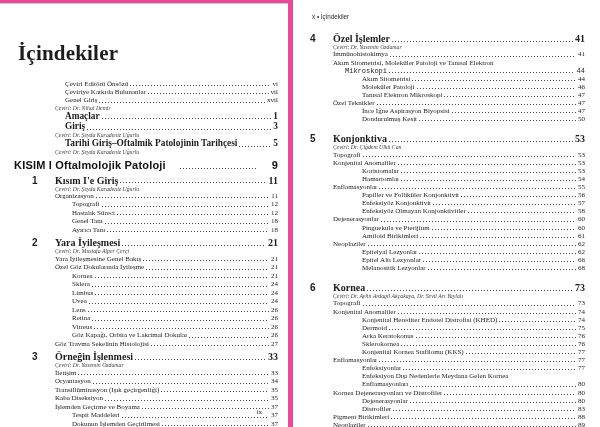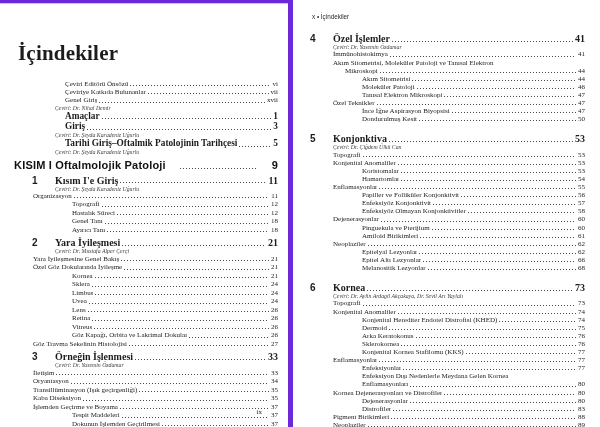--- a/index.html
+++ b/index.html
@@ -1,18 +1,18 @@
 <!DOCTYPE html>
 <html><head>
 <meta charset="utf-8">
 <style>
   * { margin:0; padding:0; box-sizing:border-box; }
   html,body { background:#ffffff; }
   .screen {
-    position:relative; width:600px; height:427px; background:#6d28d9;
+    position:relative; width:600px; height:427px; background:#ec4899;
     font-family:"Liberation Serif","DejaVu Serif",serif; color:#1c1c1c; overflow:hidden;padding-left:36px;
   }
   .page { position:absolute; background:#ffffff; overflow:hidden; }
   .page-left  { left:0;   top:3px; width:288px; height:424px; border-top:1px solid #cccccc;
                 padding:38px 10px 0 14px; }
   .page-right { left:293px; top:0; width:307px; height:427px; padding:33px 15px 0 17px; }
 
   .toc-title { font-size:21px; line-height:23px; font-weight:bold; margin-left:4px; margin-bottom:15px; letter-spacing:.2px; }
 
   .running-header { position:absolute; left:19px; top:13px; font-family:"Liberation Sans","DejaVu Sans",sans-serif;
@@ -39,25 +39,25 @@
   .chead .leader { margin-bottom:2.5px; }
   .chnum { flex:none; width:23px; font-family:"Liberation Sans","DejaVu Sans",sans-serif; font-weight:bold; }
   .page-left  .chead { margin-top:3px; padding-left:18px; }
   .page-right .chead { margin-top:10px; }
   .page-right .chead:first-child { margin-top:0; }
 
   
   .entry { font-size:7px; }
   .page-left  .entry { line-height:8.5px; }
   .page-right .entry { line-height:8.1px; }
-  .page-left  .entry.lvl0 { margin-left:19px; }
+  .page-left  .entry.lvl0 { margin-left:41px; }
   .page-left  .entry.lvl1 { margin-left:58px; }
   .page-right .entry.lvl0 { margin-left:23px; }
   .page-right .entry.lvl1 { margin-left:52px; }
-  .page-right .entry.lvl0.cont { margin-left:35px; }
+  .page-right .entry.lvl0.cont { margin-left:35px;font-family:Liberation Mono, monospace; }
   .page-right .entry.lvl1.cont { margin-left:52px; }
   .page-right .translator { margin-left:23px; }
 
   .folio { position:absolute; right:26px; bottom:11px; font-size:7px; color:#1c1c1c; }
 </style>
 </head>
 <body>
 
 <div class="screen">
 

